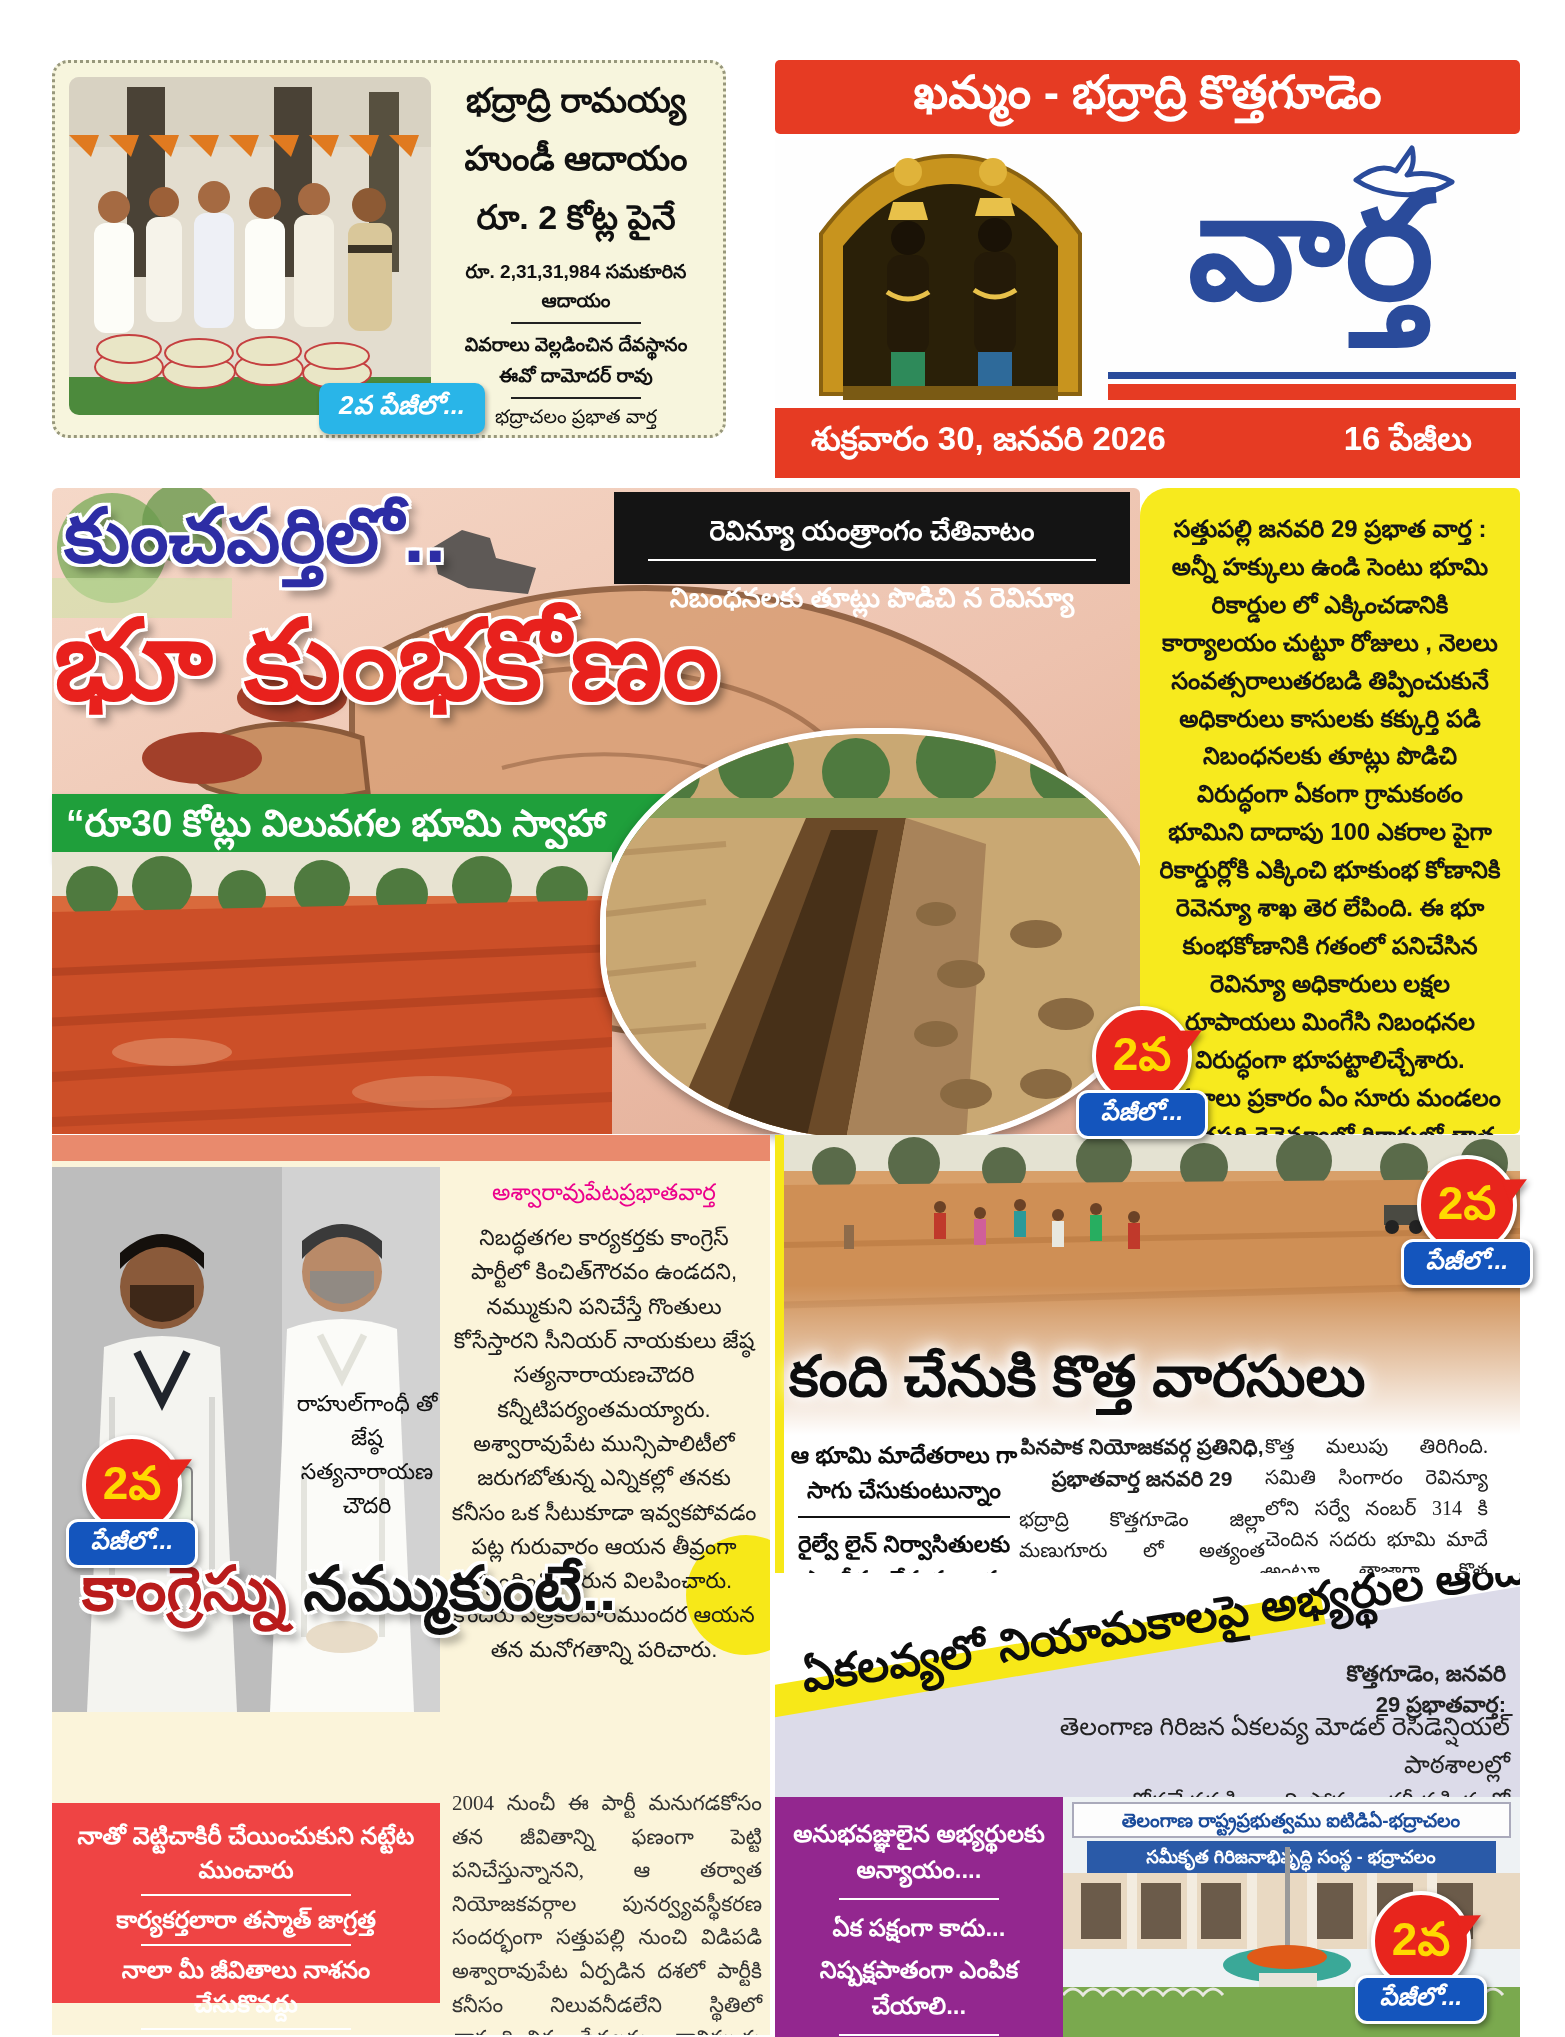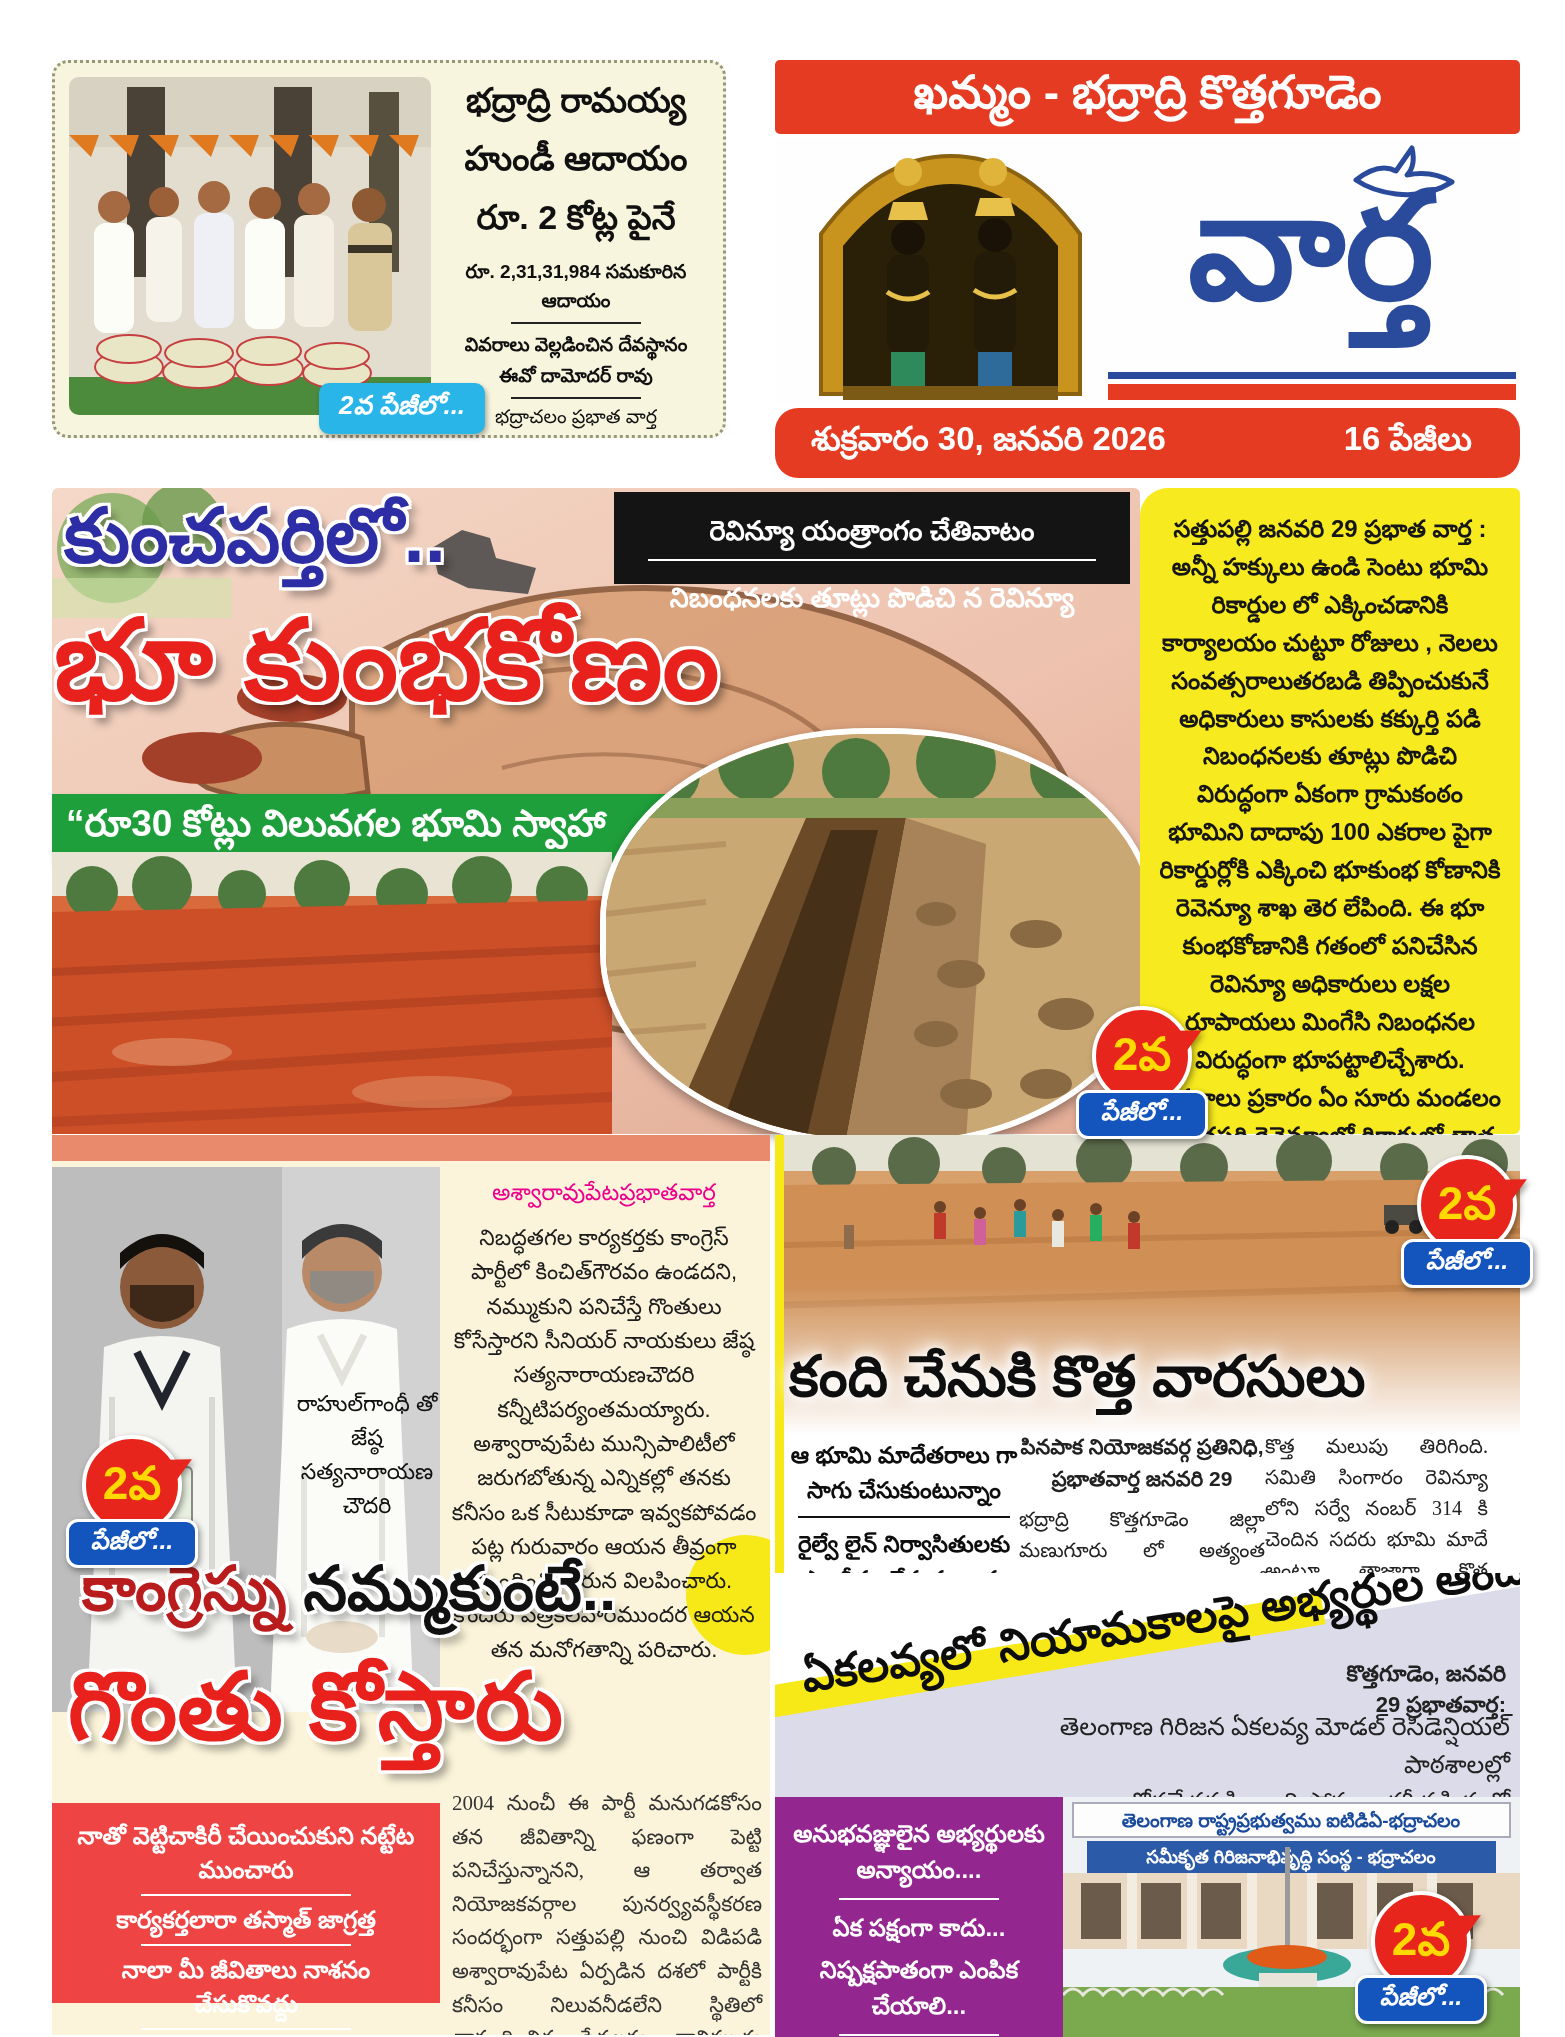--- a/index.html
+++ b/index.html
@@ -28,21 +28,21 @@
       display:flex;align-items:center;justify-content:center;font-size:46px;font-weight:bold;border-radius:5px;}
   .mast-mid{position:absolute;left:0;top:78px;width:745px;height:266px;background:#fefefe;}
   .deity{position:absolute;left:28px;top:4px;width:295px;height:258px;}
   .dove{position:absolute;right:58px;top:2px;width:118px;height:66px;}
   .vaarta{position:absolute;right:4px;top:26px;width:410px;text-align:center;font-size:150px;
       font-weight:bold;color:#2a4b9b;line-height:1.1;white-space:nowrap;}
   .bar-blue{position:absolute;right:4px;top:234px;width:408px;height:7px;background:#2a4b9b;}
   .bar-red{position:absolute;right:4px;top:246px;width:408px;height:16px;background:#e63b23;}
   .mast-date{position:absolute;left:0;top:348px;width:745px;height:70px;background:#e63b23;color:#fff;
       display:flex;align-items:center;justify-content:space-between;padding:0 48px 0 36px;
-      box-sizing:border-box;font-size:33px;font-weight:bold;border-radius:23px;}
+      box-sizing:border-box;font-size:33px;font-weight:bold;}
 
   
   #main{position:absolute;left:52px;top:488px;width:1468px;height:646px;}
   .illus{position:absolute;left:0;top:0;width:1088px;height:646px;border-radius:6px;overflow:hidden;
       background:linear-gradient(155deg,#f5d8c8 0%,#edc2ae 55%,#e2ab94 100%);}
   .kicker{position:absolute;left:562px;top:4px;width:516px;height:92px;background:#141414;color:#fff;
       text-align:center;font-weight:bold;font-size:27px;padding-top:8px;box-sizing:border-box;}
   .kicker .k1{padding-bottom:6px;border-bottom:2px solid #fff;margin:16px 34px;}
   .kicker .k2{padding-top:6px;}
   .h-blue{position:absolute;left:12px;top:4px;font-size:76px;font-weight:bold;color:#2d2da5;white-space:nowrap;}
@@ -339,21 +339,20 @@
     </div>
 
     <div class="congtext">
       <div class="congdate">అశ్వారావుపేటప్రభాతవార్త</div>
       <div class="congbody">నిబద్ధతగల కార్యకర్తకు కాంగ్రెస్ పార్టీలో కించిత్‌గౌరవం ఉండదని, నమ్ముకుని పనిచేస్తే గొంతులు కోసేస్తారని సీనియర్ నాయకులు జేష్ఠ సత్యనారాయణచౌదరి కన్నీటిపర్యంతమయ్యారు. అశ్వారావుపేట మున్సిపాలిటీలో జరుగబోతున్న ఎన్నికల్లో తనకు కనీసం ఒక సీటుకూడా ఇవ్వకపోవడం పట్ల గురువారం ఆయన తీవ్రంగా స్పందించి భోరున విలపించారు. కొందరు పత్రికలవారిముందర ఆయన తన మనోగతాన్ని పరిచారు.</div>
     </div>
 
     <div class="ch1 ow">
       <span class="grn">కాంగ్రెస్</span><span>ను నమ్ముకుంటే..</span>
     </div>
-    <div class="ch2 ow">గొంతు కోస్తారు</div>
 
     <div class="bluebox">
       <div class="bq">నాతో వెట్టిచాకిరీ చేయించుకుని నట్టేట ముంచారు</div>
       <div class="bq-rule"></div>
       <div class="bq">కార్యకర్తలారా తస్మాత్ జాగ్రత్త</div>
       <div class="bq-rule"></div>
       <div class="bq">నాలా మీ జీవితాలు నాశనం చేసుకొవద్దు</div>
       <div class="bq-rule"></div>
 
     </div>

